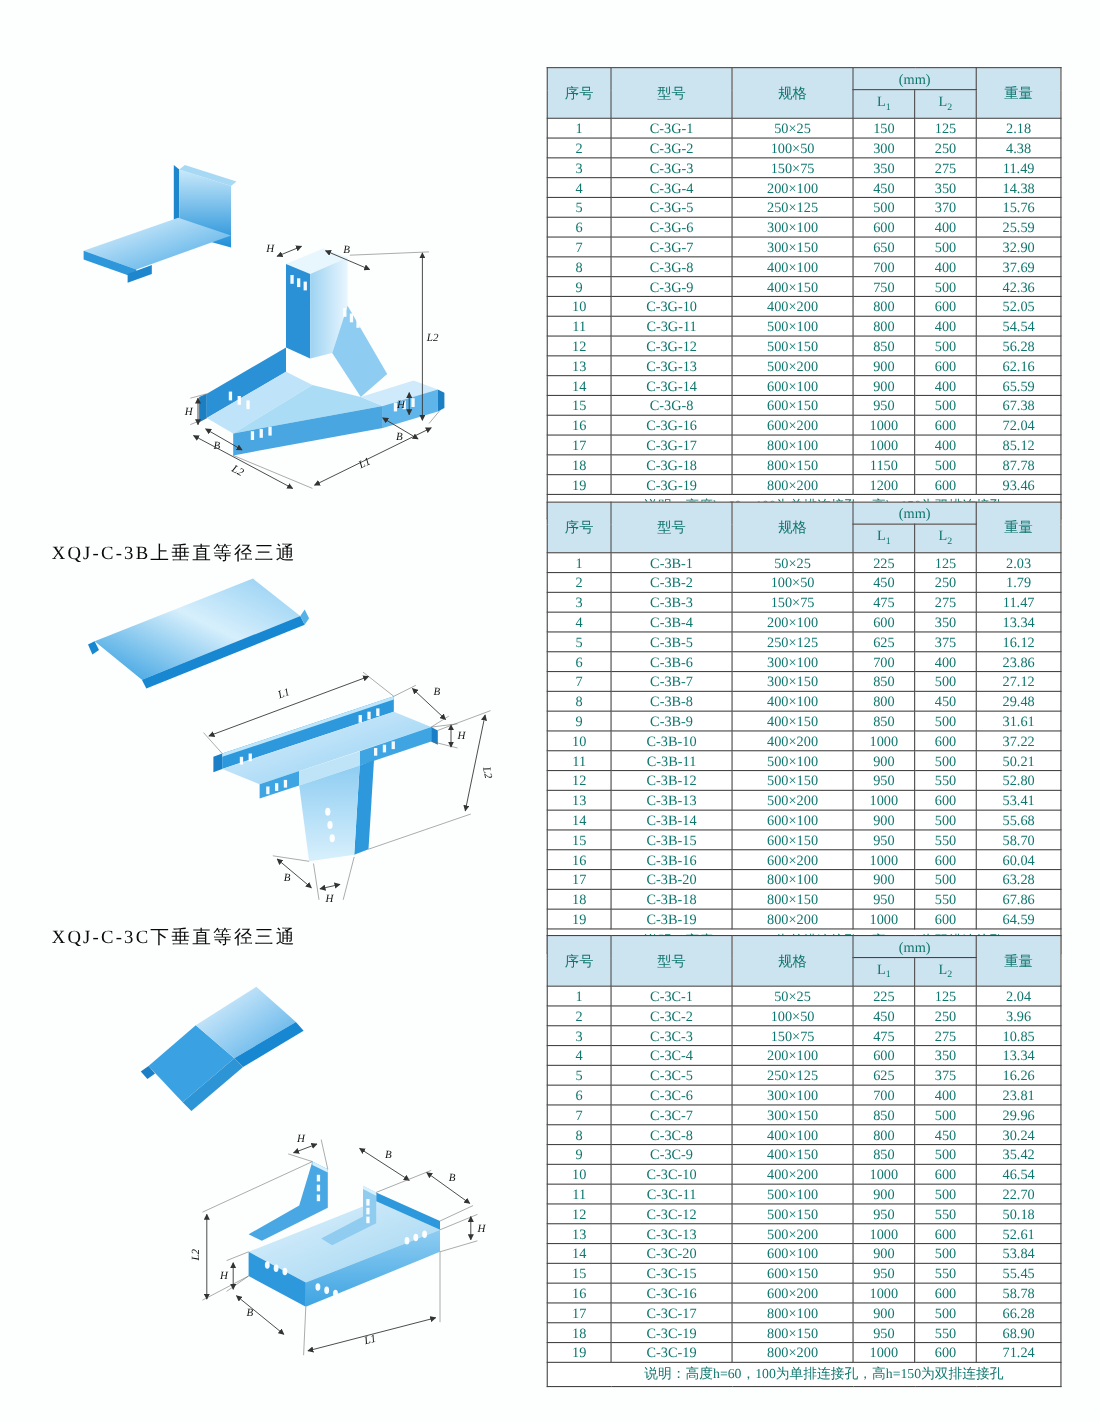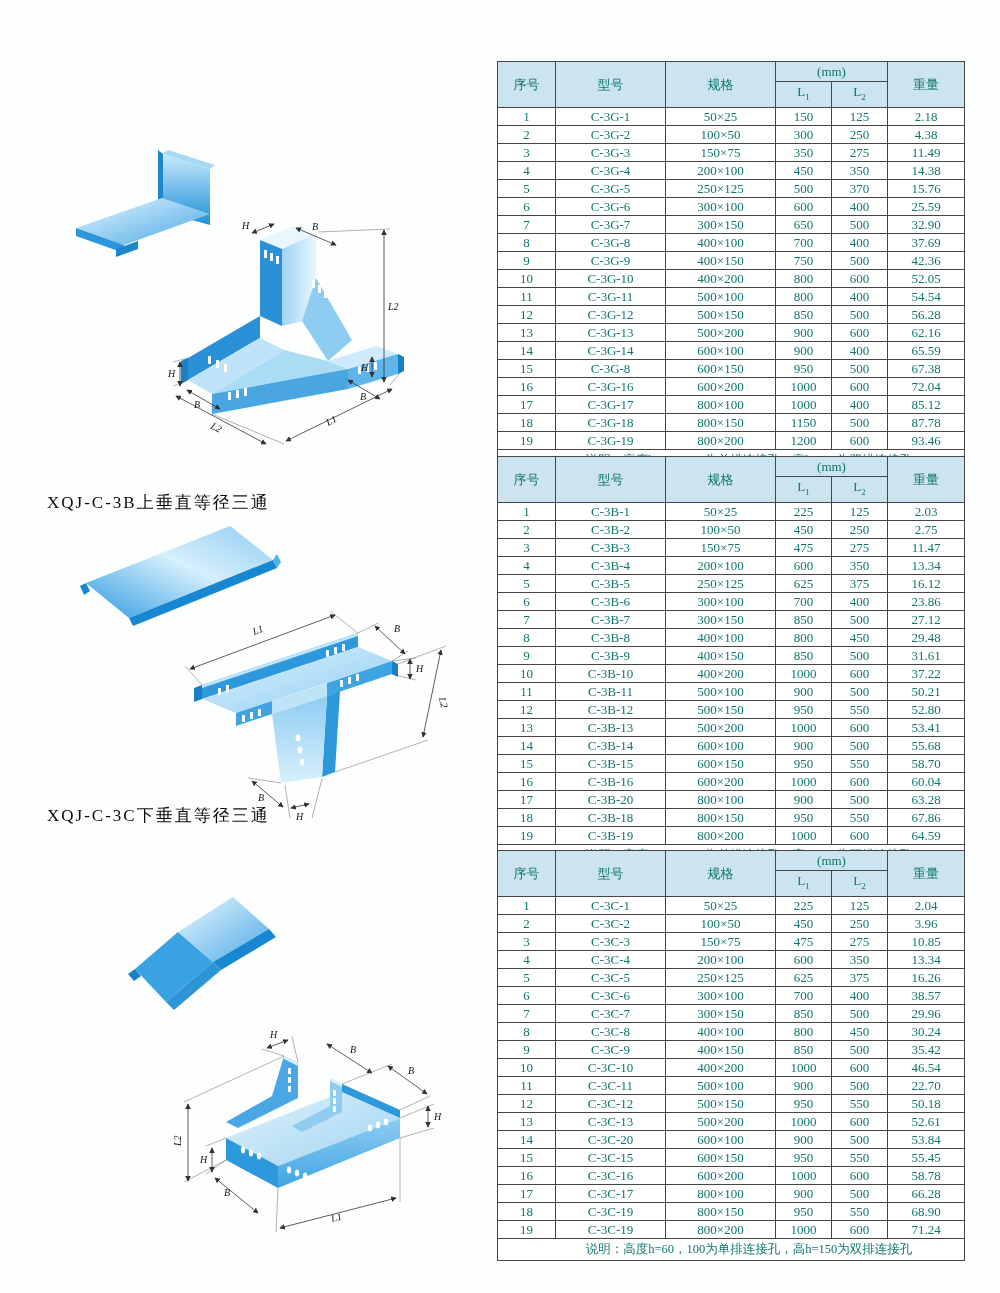--- a/index.html
+++ b/index.html
@@ -3,21 +3,21 @@
 <meta charset="utf-8">
 <style>
   html,body{margin:0;padding:0;background:#ffffff;}
   .page{position:relative;width:1000px;height:1293px;background:#fdfefe;
         font-family:"Liberation Serif",serif;overflow:hidden;}
   .title{position:absolute;left:47px;top:14px;font-size:28px;font-weight:bold;
          color:#1e3aa0;letter-spacing:2px;}
   .sec-heading{position:absolute;font-size:17px;color:#0a0a0a;letter-spacing:2px;}
   #h1{left:47px;top:103px;}
   #h2{left:47px;top:491px;}
-  #h3{left:47px;top:804px;}
+  #h3{left:47px;top:840px;}
   .diagram{position:absolute;}
   #d1{left:60px;top:128px;}
   #d2{left:40px;top:488px;}
   #d3{left:40px;top:866px;}
   table.data-table{position:absolute;left:497px;width:467px;border-collapse:collapse;
         table-layout:fixed;font-size:13px;color:#0f766e;background:#ffffff;}
   #t1{top:61px;} #t2{top:456px;} #t3{top:850px;}
   .data-table th,.data-table td{border:1px solid #454545;text-align:center;padding:0;
         font-weight:normal;height:17px;line-height:17px;overflow:hidden;white-space:nowrap;}
   .data-table thead th{background:#cce3f0;}
@@ -511,21 +511,21 @@
           <td>225</td>
           <td>125</td>
           <td>2.03</td>
         </tr>
         <tr>
           <td>2</td>
           <td>C-3B-2</td>
           <td>100×50</td>
           <td>450</td>
           <td>250</td>
-          <td>2.75</td>
+          <td>1.79</td>
         </tr>
         <tr>
           <td>3</td>
           <td>C-3B-3</td>
           <td>150×75</td>
           <td>475</td>
           <td>275</td>
           <td>11.47</td>
         </tr>
         <tr>
@@ -726,21 +726,21 @@
           <td>625</td>
           <td>375</td>
           <td>16.26</td>
         </tr>
         <tr>
           <td>6</td>
           <td>C-3C-6</td>
           <td>300×100</td>
           <td>700</td>
           <td>400</td>
-          <td>38.57</td>
+          <td>23.81</td>
         </tr>
         <tr>
           <td>7</td>
           <td>C-3C-7</td>
           <td>300×150</td>
           <td>850</td>
           <td>500</td>
           <td>29.96</td>
         </tr>
         <tr>

